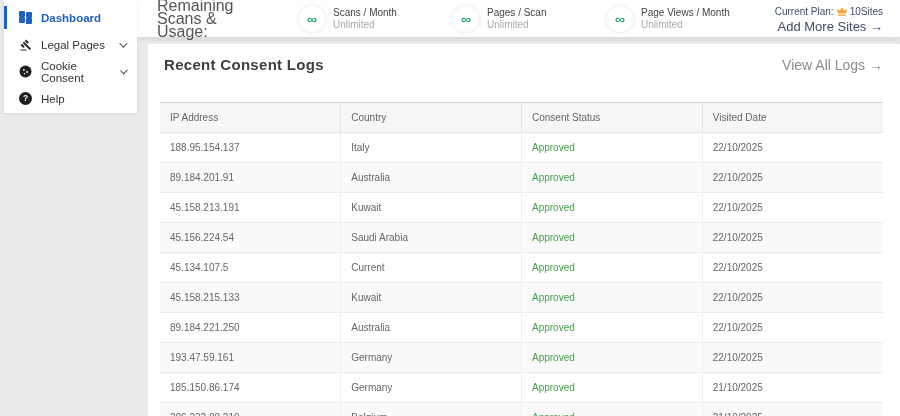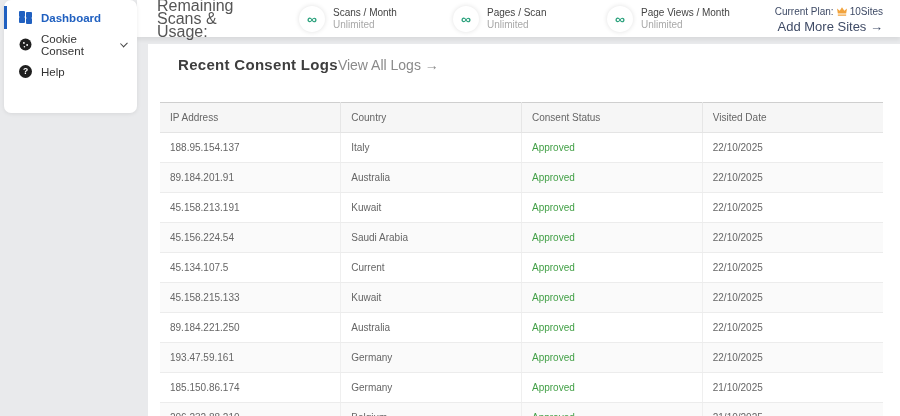--- a/index.html
+++ b/index.html
@@ -9,21 +9,21 @@
     background:var(--page-bg,#e9eaec);
     position:relative;
     overflow:hidden;
     color:#555;
   }
 
   
   .sidebar {
     position:absolute; left:4px; top:0; width:133px; height:113px;
     background:#fff; box-shadow:0 1px 4px rgba(0,0,0,.08);
-    padding-top:4px; z-index:3;border-radius:7px;
+    padding-top:4px; z-index:3;
   }
   .accent {
     position:absolute; left:0; top:6px; width:3px; height:23px;
     background:var(--blue,#2060c0);
   }
   .side-item {
     height:27px; display:flex; align-items:center; gap:9px;
     padding:0 12px 0 15px; font-size:11.5px; color:#333; cursor:pointer;
     position:relative;
   }
@@ -65,21 +65,21 @@
   .plan-block { margin-left:auto; margin-right:17px; text-align:right; }
   .plan-line { font-size:10px; color:var(--navy,#3f4b66); line-height:15px; display:flex; align-items:center; justify-content:flex-end; gap:3px; }
   .crown svg { display:block; }
   .add-more { font-size:13px; color:var(--navy,#3f4b66); line-height:15px; cursor:pointer; }
 
   
   .panel {
     position:absolute; left:148px; top:44px; right:0; bottom:0;
     background:#fff; padding:12px 17px 0 12px;
   }
-  .panel-head { display:flex; align-items:center; padding-left:4px;margin-left:14px; }
+  .panel-head { display:flex; align-items:center; justify-content:space-between; padding-left:4px; }
   .panel-title { font-size:15px; font-weight:bold; color:#3e3e3e; letter-spacing:.3px; }
   .view-all { font-size:14px; color:#8a8a8a; cursor:pointer; }
 
   table { width:100%; border-collapse:collapse; margin-top:29px; table-layout:fixed; }
   thead tr { background:#f6f6f6; }
   th {
     text-align:left; font-size:10px; font-weight:normal; color:#666;
     height:30px; padding-left:10px;
     border-top:1px solid #cfcfcf; border-bottom:1px solid #e4e4e4;
     border-right:1px solid #e6e6e6;
@@ -102,20 +102,29 @@
   <div class="side-item active">
     <span class="dash-icon">
         <i></i>
         <i></i>
         <i></i>
         <i></i>
       </span>
     <span>Dashboard</span>
   </div>
 
+  <div class="side-item">
+    <span class="icon">
+      <svg width="12" height="12" viewBox="0 0 24 24" fill="#2b2b2b">
+          <path d="M1 21h12v2H1zM5.245 8.07l2.83-2.827 14.14 14.142-2.828 2.828zM12.317 1l5.657 5.656-2.83 2.83-5.654-5.66zM3.825 9.485l5.657 5.657-2.828 2.828L1 12.313z"></path>
+        </svg>
+    </span>
+    <span>Legal Pages</span>
+    <span class="chev"></span>
+  </div>
 
   <div class="side-item">
     <span class="icon">
       <svg width="13" height="13" viewBox="0 0 24 24">
           <circle cx="12" cy="12" r="11" fill="#1f1f1f"></circle>
           <circle cx="9" cy="9" r="1.7" fill="#fff"></circle>
           <circle cx="15" cy="13" r="1.7" fill="#fff"></circle>
           <circle cx="10" cy="16" r="1.4" fill="#fff"></circle>
         </svg>
     </span>

